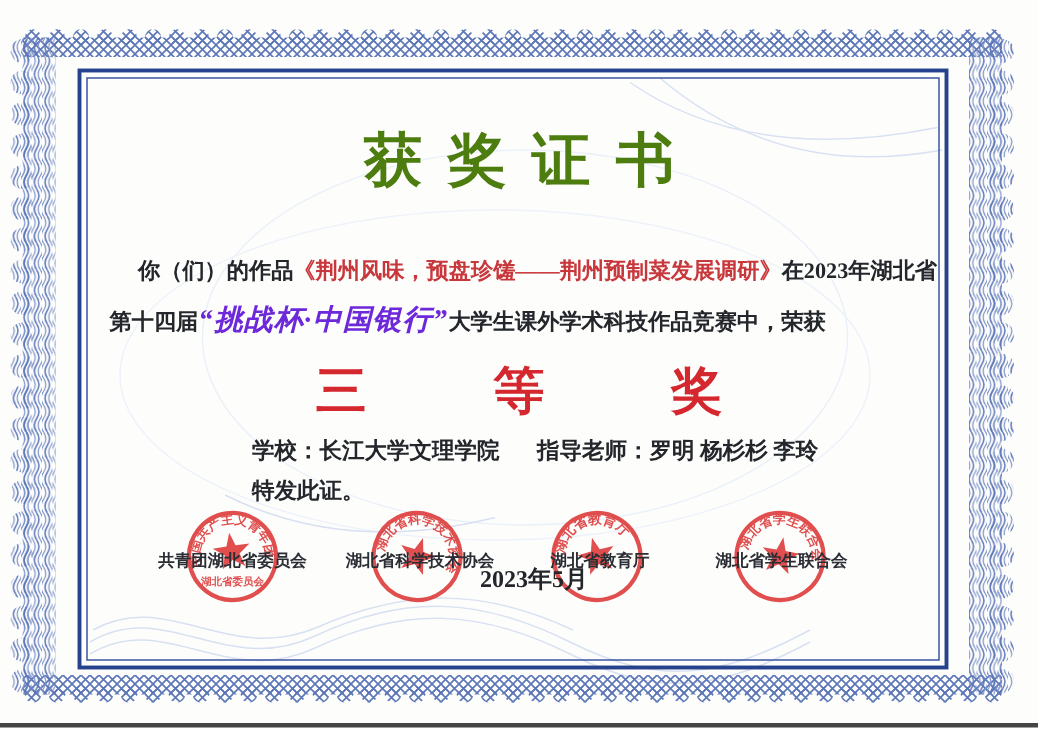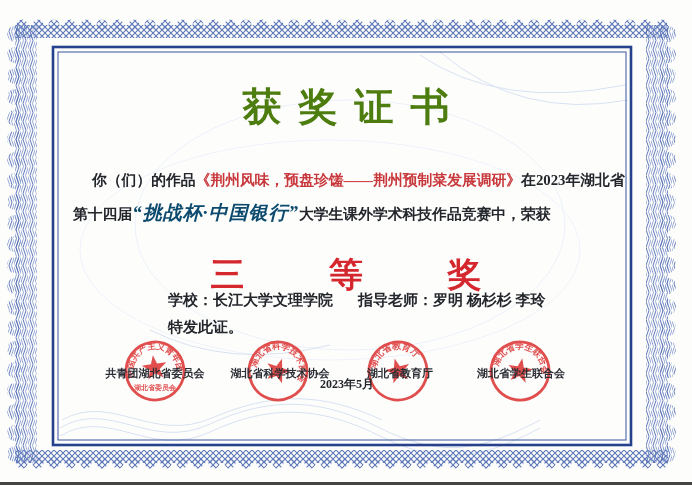--- a/index.html
+++ b/index.html
@@ -10,27 +10,27 @@
   .frame{position:absolute;left:0;top:0;z-index:1;}
   .txt{position:absolute;z-index:2;color:#23262b;white-space:nowrap;}
   .title{top:80px;left:0;width:692px;text-align:center;font-size:39px;font-weight:bold;
          color:#4d7c0f;letter-spacing:17px;text-indent:17px;}
   .names-line{top:149px;left:73px;font-size:13.8px;font-weight:bold;letter-spacing:.5px;}
   .names{font-style:italic;color:#2a2d33;}
   .suffix{margin-left:5px;font-style:normal;}
   .p1{top:171px;left:92px;font-size:14.8px;font-weight:bold;letter-spacing:0px;}
   .p2{top:200px;left:73px;font-size:14.8px;font-weight:bold;}
   .red{color:#c8373b;}
-  .comp{color:#0c4a6e;font-size:19px;font-style:italic;font-weight:bold;letter-spacing:1px;}
+  .comp{color:#6d28d9;font-size:19px;font-style:italic;font-weight:bold;letter-spacing:1px;}
   .award{top:238px;left:0;width:692px;text-align:center;font-size:34px;font-weight:bold;
-         color:#d5272e;letter-spacing:38px;text-indent:38px;margin-top:14px;}
+         color:#d5272e;letter-spacing:38px;text-indent:38px;}
   .school{top:291px;left:168px;font-size:15px;font-weight:bold;}
   .advisor{top:291px;left:358px;font-size:15px;font-weight:bold;}
   .note{top:318px;left:168px;font-size:15px;font-weight:bold;}
-  .date{top:376px;left:320px;font-size:12px;font-weight:bold;z-index:4;}
+  .date{top:376px;left:320px;font-size:16px;font-weight:bold;z-index:4;}
   .seal{position:absolute;z-index:3;opacity:.9;}
   .seal-label{position:absolute;z-index:4;top:366px;font-size:11px;font-weight:bold;
       color:#2a2d33;transform:translateX(-50%);white-space:nowrap;}
   .scan-edge{position:absolute;left:0;right:0;bottom:1px;height:3px;background:#454545;z-index:5;}
 </style>
 </head>
 <body>
 
 <div class="page">
 

